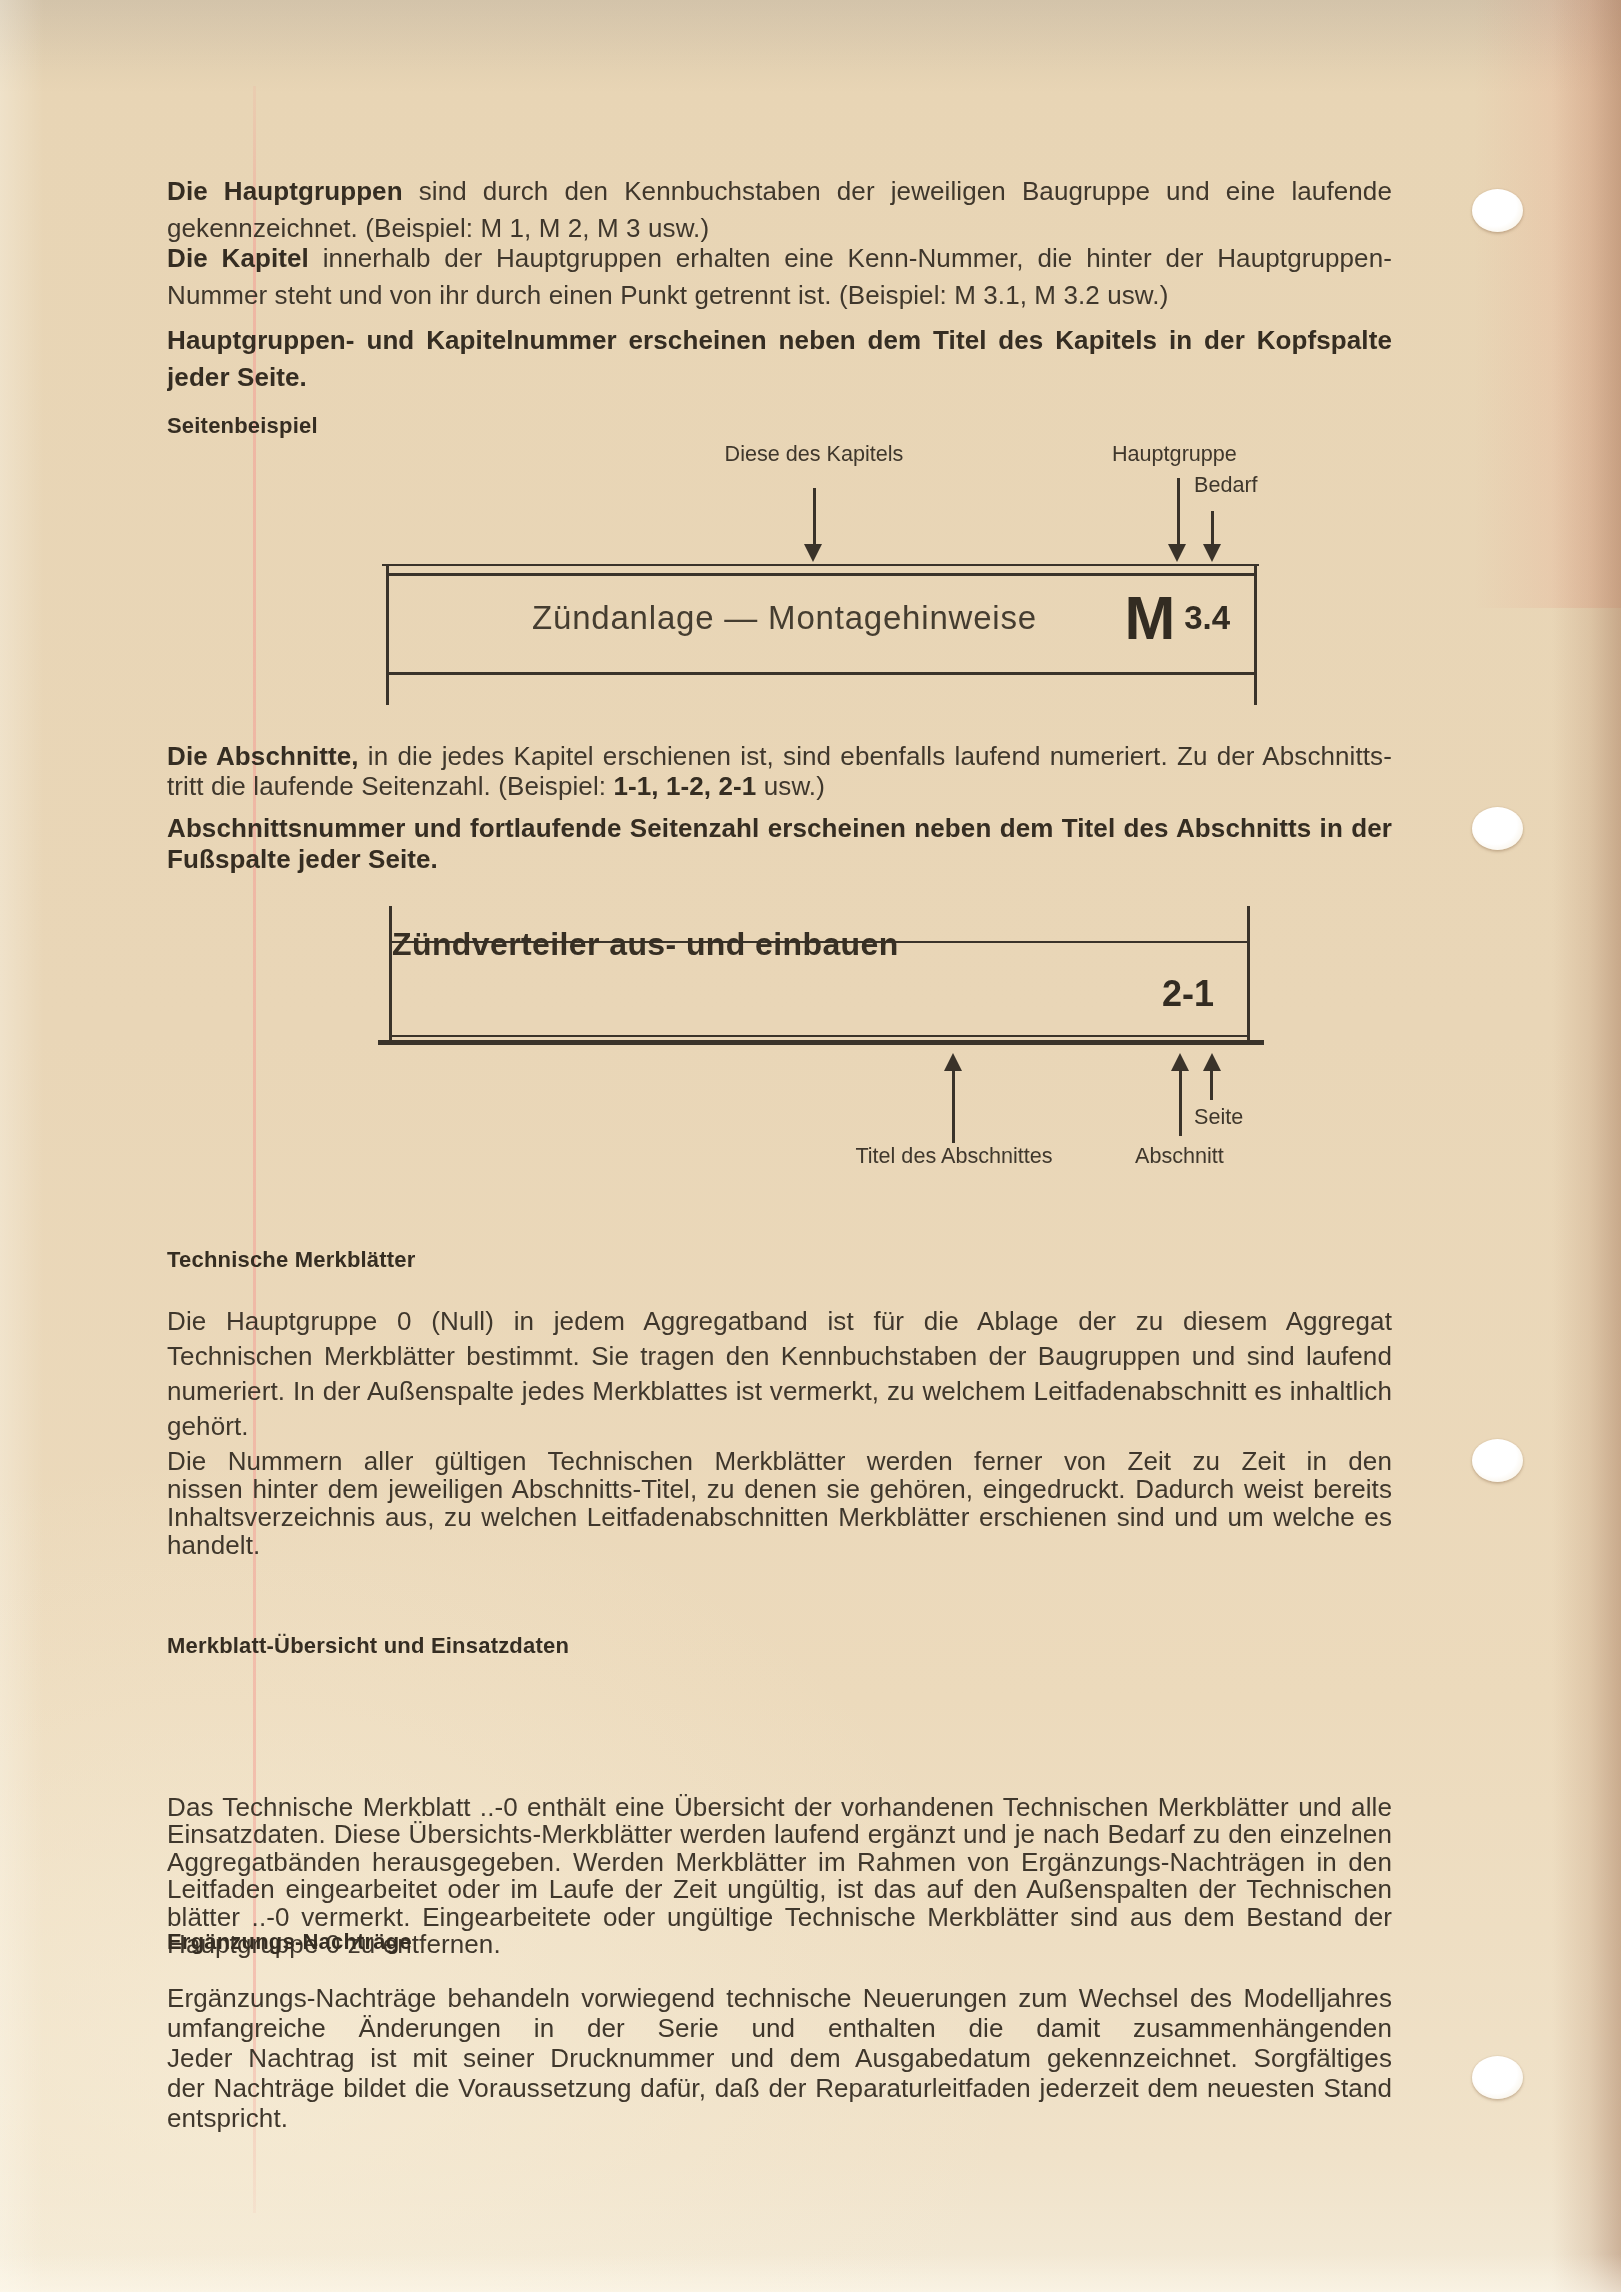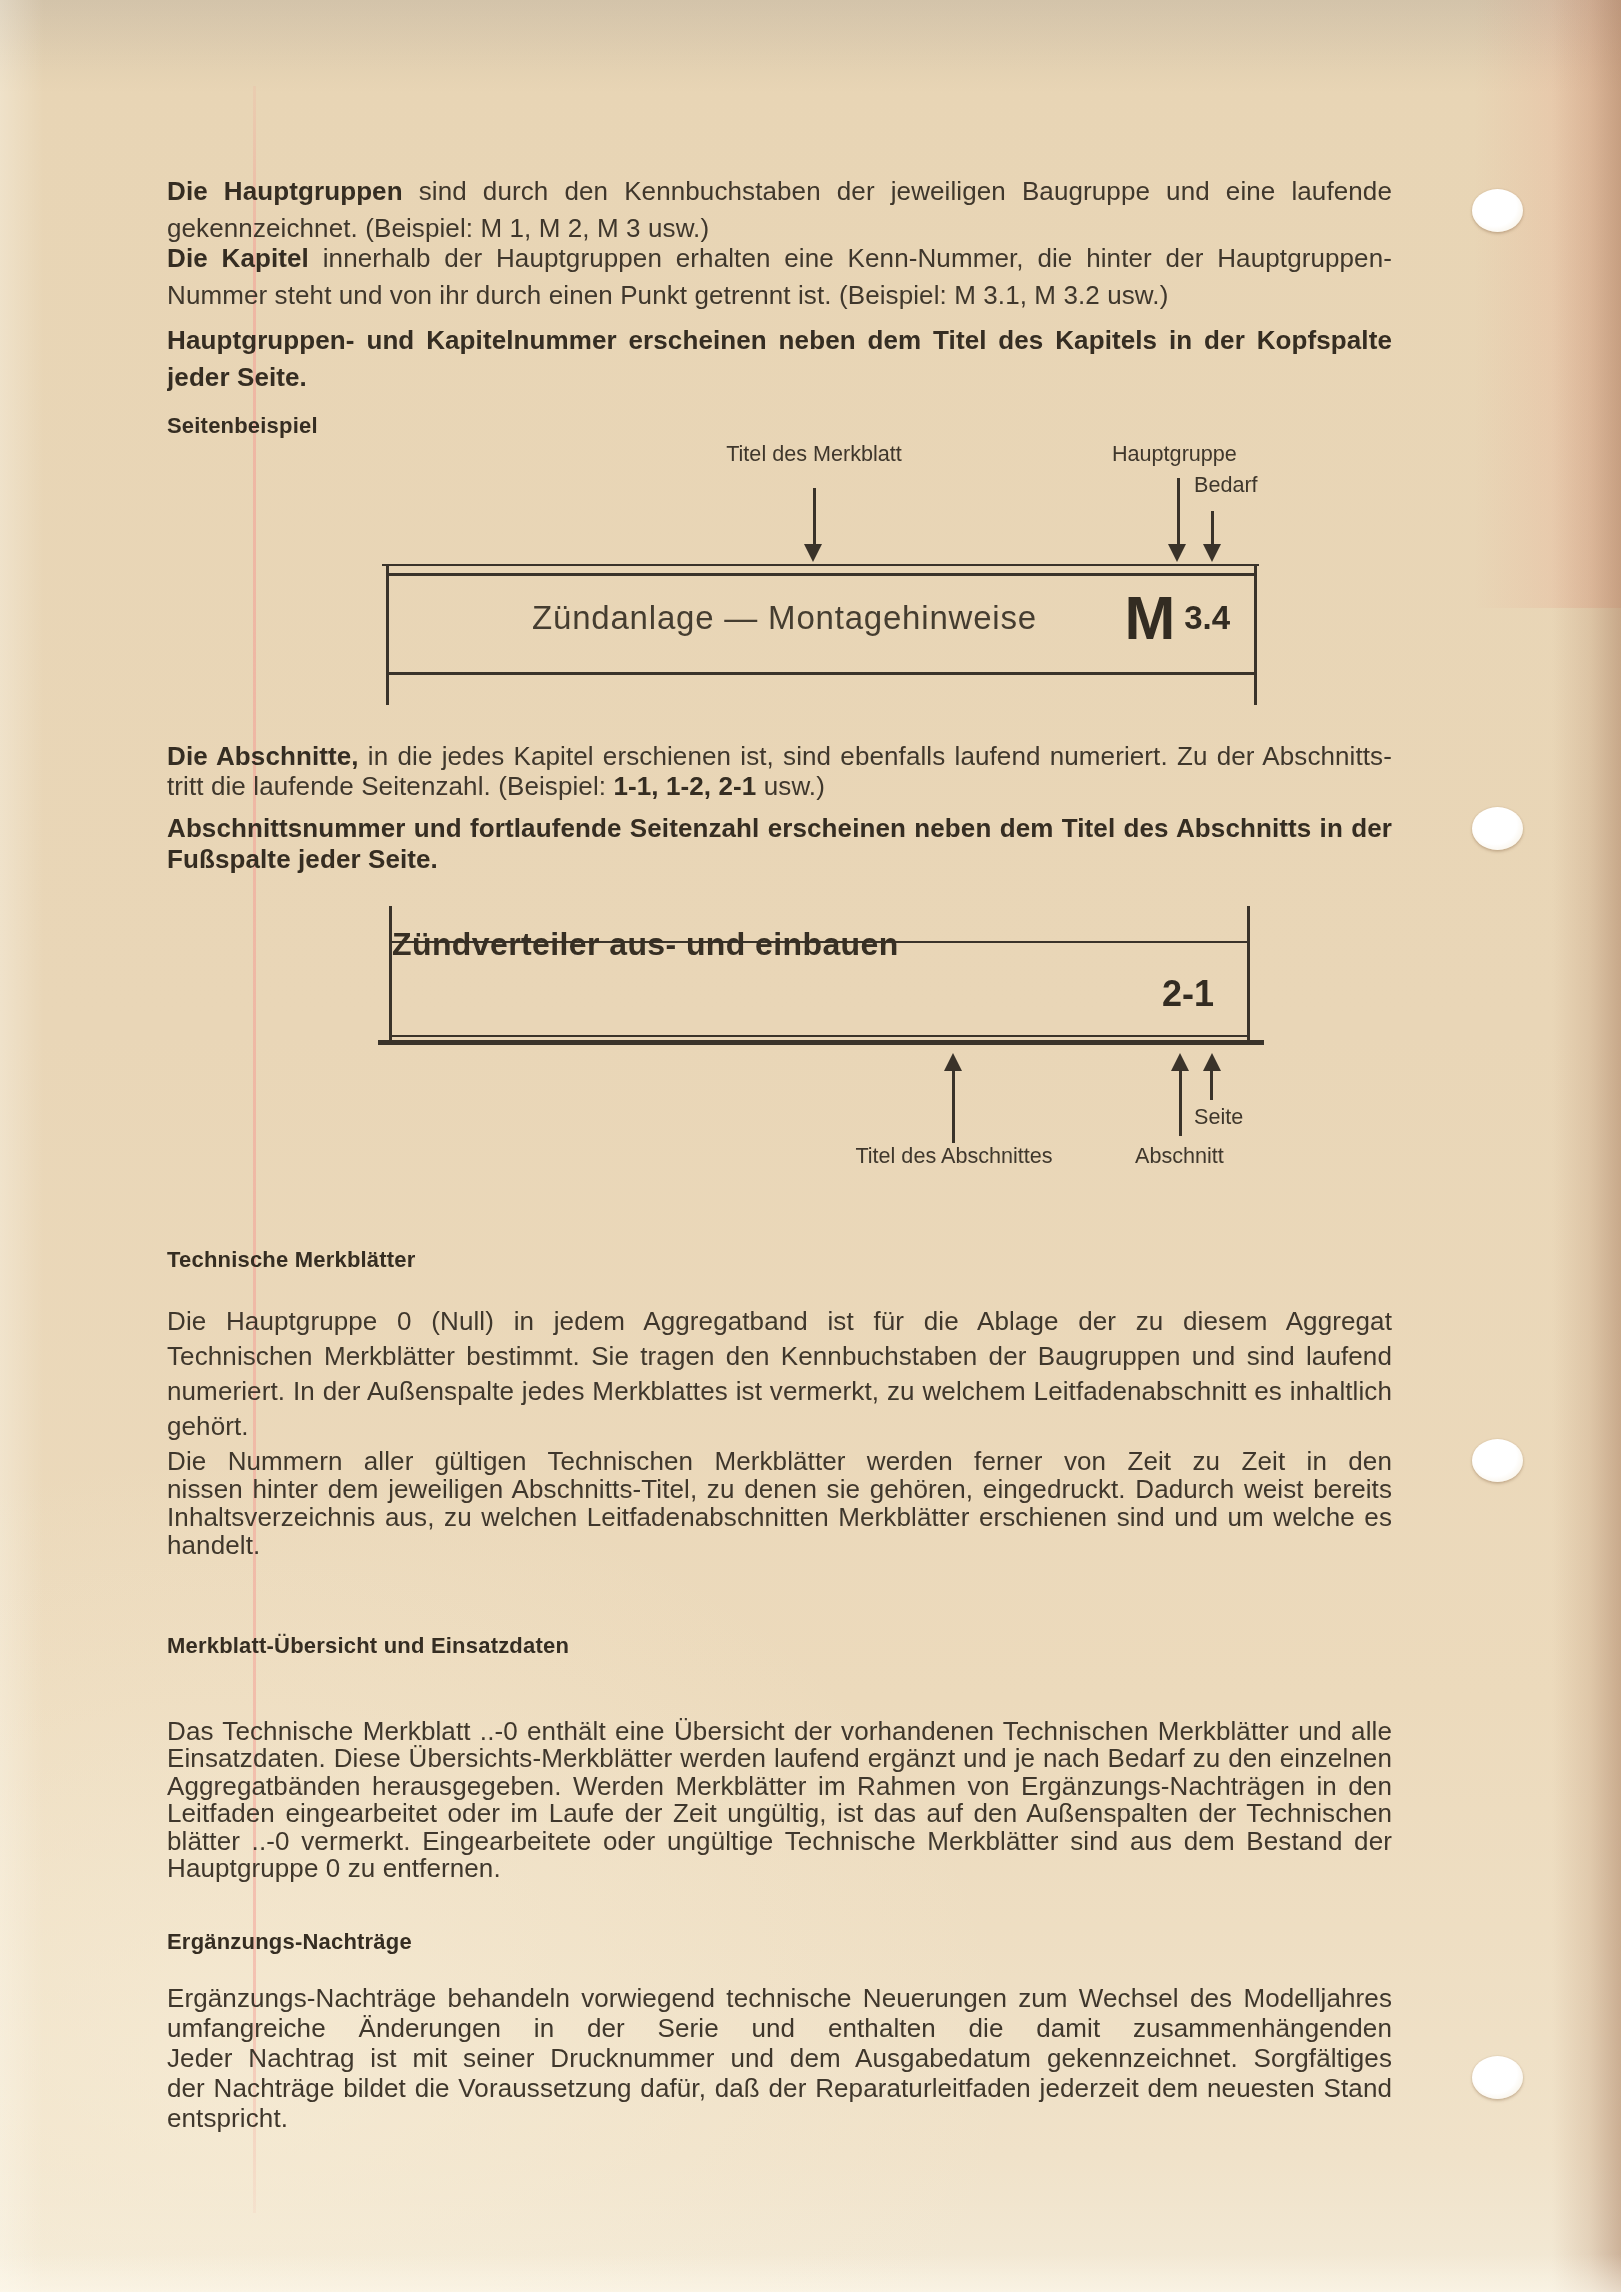--- a/index.html
+++ b/index.html
@@ -79,21 +79,21 @@
     <div class="ln"><b>Die Kapitel</b><span> innerhalb der Hauptgruppen erhalten eine Kenn-Nummer, die hinter der Hauptgruppen-</span></div>
     <div class="ln last"><span>Nummer steht und von ihr durch einen Punkt getrennt ist. (Beispiel: M 3.1, M 3.2 usw.)</span></div>
   </div>
   <div class="para p38" style="top:322px">
     <div class="ln"><b>Hauptgruppen- und Kapitelnummer erscheinen neben dem Titel des Kapitels in der Kopfspalte</b></div>
     <div class="ln last"><b>jeder Seite.</b></div>
   </div>
 
   <div class="hd" style="top:413px">Seitenbeispiel</div>
 
-  <div class="dlabel" style="left:667px;top:441px;width:294px;text-align:center">Titel des Merkblatt</div>
+  <div class="dlabel" style="left:667px;top:441px;width:294px;text-align:center">Diese des Kapitels</div>
   <div class="dlabel" style="left:1112px;top:441px">Hauptgruppe</div>
   <div class="dlabel" style="left:1194px;top:472px">Bedarf</div>
 
   <div>
     <div class="shaft" style="left:813px;top:488px;height:57px"></div>
     <div class="head-down" style="left:804px;top:544px"></div>
   </div>
   <div>
     <div class="shaft" style="left:1177px;top:478px;height:67px"></div>
     <div class="head-down" style="left:1168px;top:544px"></div>
@@ -160,21 +160,21 @@
     <div class="ln last"><span>gehört.</span></div>
   </div>
   <div class="para p29" style="top:1447px">
     <div class="ln"><span>Die Nummern aller gültigen Technischen Merkblätter werden ferner von Zeit zu Zeit in den Inhaltsverzeich-</span></div>
     <div class="ln"><span>nissen hinter dem jeweiligen Abschnitts-Titel, zu denen sie gehören, eingedruckt. Dadurch weist bereits das</span></div>
     <div class="ln"><span>Inhaltsverzeichnis aus, zu welchen Leitfadenabschnitten Merkblätter erschienen sind und um welche es sich</span></div>
     <div class="ln last"><span>handelt.</span></div>
   </div>
 
   <div class="hd" style="top:1633px">Merkblatt-Übersicht und Einsatzdaten</div>
-  <div class="para p28" style="top:1718px">
+  <div class="para p28" style="top:1794px">
     <div class="ln"><span>Das Technische Merkblatt ..-0 enthält eine Übersicht der vorhandenen Technischen Merkblätter und alle</span></div>
     <div class="ln"><span>Einsatzdaten. Diese Übersichts-Merkblätter werden laufend ergänzt und je nach Bedarf zu den einzelnen</span></div>
     <div class="ln"><span>Aggregatbänden herausgegeben. Werden Merkblätter im Rahmen von Ergänzungs-Nachträgen in den</span></div>
     <div class="ln"><span>Leitfaden eingearbeitet oder im Laufe der Zeit ungültig, ist das auf den Außenspalten der Technischen Merk-</span></div>
     <div class="ln"><span>blätter ..-0 vermerkt. Eingearbeitete oder ungültige Technische Merkblätter sind aus dem Bestand der</span></div>
     <div class="ln last"><span>Hauptgruppe 0 zu entfernen.</span></div>
   </div>
 
   <div class="hd" style="top:1929px">Ergänzungs-Nachträge</div>
   <div class="para p31" style="top:1983px">

